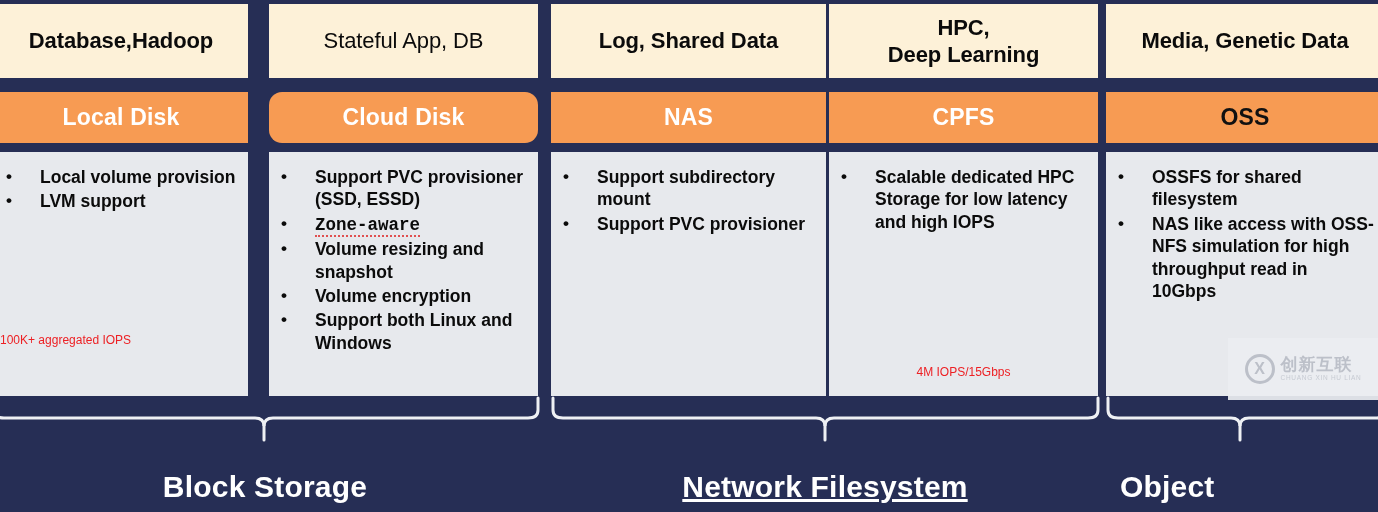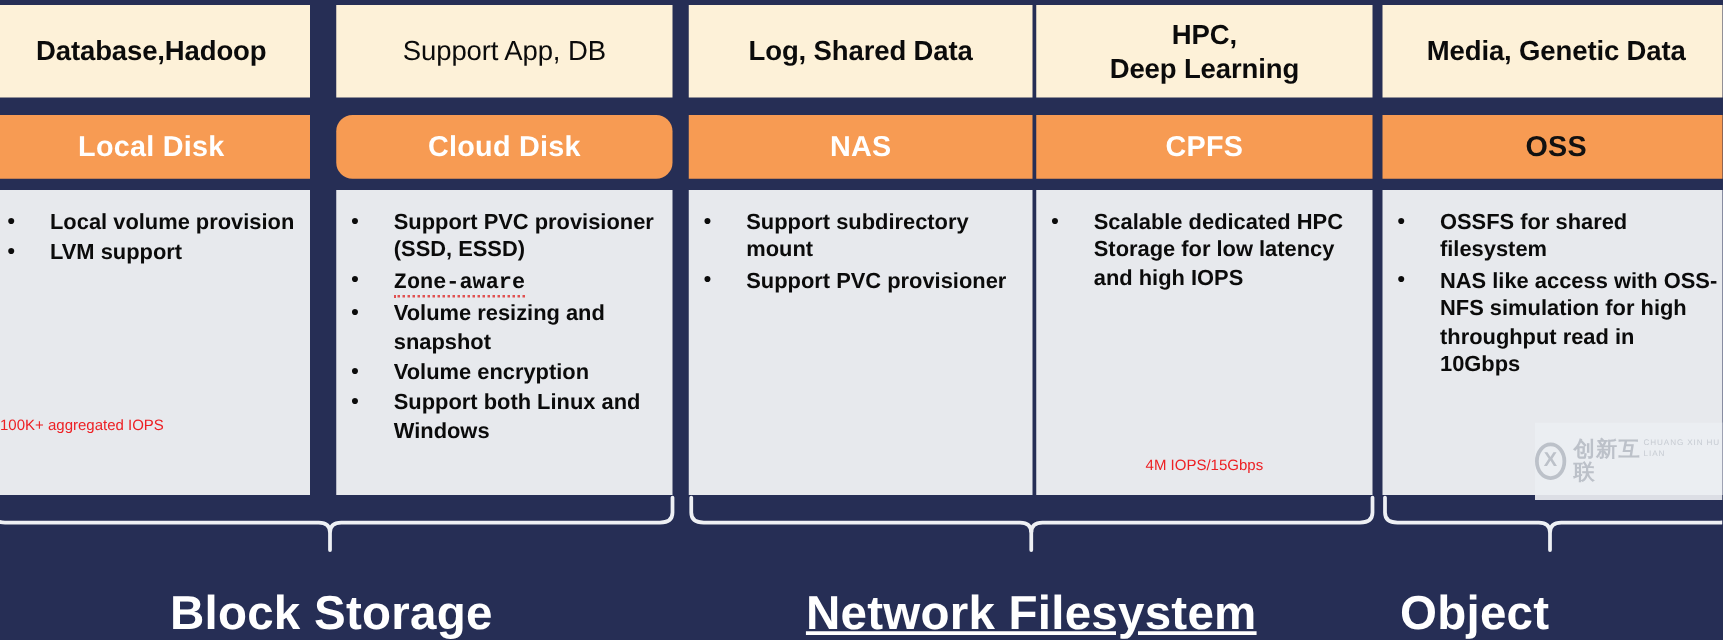--- a/index.html
+++ b/index.html
@@ -76,21 +76,21 @@
   .note.n0{left:6px;bottom:48px;}
   .note.n3{left:0;right:0;bottom:16px;text-align:center;white-space:normal;}
 
   
   .braceWrap{position:absolute;left:0;top:396px;width:1378px;height:50px;}
   .braceWrap svg{display:block;}
 
   
   .blabel{
     position:absolute;top:470px;
-    color:#ffffff;font-weight:700;font-size:38px;
+    color:#ffffff;font-weight:700;font-size:30px;
     text-align:center;white-space:nowrap;
     letter-spacing:.2px;
   }
   .blabel.b0{left:0;width:530px;}
   .blabel.b1{left:530px;width:590px;text-decoration:underline;}
   .blabel.b2{left:1120px;width:258px;text-align:left;padding-left:0px;}
 
   
   .wm{
     position:absolute;right:0;bottom:0;width:150px;height:62px;
@@ -99,21 +99,21 @@
     gap:6px;
     opacity:.92;
   }
   .wm .wmlogo{
     width:30px;height:30px;border-radius:50%;
     border:3px solid #b9bdc6;
     color:#b9bdc6;font-weight:700;font-size:16px;
     display:flex;align-items:center;justify-content:center;
     box-sizing:border-box;
   }
-  .wm .wmtxt{display:flex;flex-direction:row;align-items:flex-start;}
+  .wm .wmtxt{display:flex;flex-direction:column;align-items:flex-start;}
   .wm .wmcn{color:#b9bdc6;font-size:17px;font-weight:700;letter-spacing:1px;line-height:1.05;}
   .wm .wmpy{color:#c4c8d0;font-size:6.5px;letter-spacing:.7px;line-height:1.3;}
 </style>
 </head>
 <body>
 
 <div id="stage">
 
   <div class="col c0">
     <div class="hdr">
@@ -126,21 +126,21 @@
         <li><span class="bullet">•</span><span>Local volume provision</span></li>
         <li><span class="bullet">•</span><span>LVM support</span></li>
       </ul>
       <div class="note n0">
         <div>100K+ aggregated IOPS</div>
       </div>
     </div>
   </div>
 
   <div class="col c1">
-    <div class="hdr" style="font-weight:400">Support App, DB</div>
+    <div class="hdr" style="font-weight:400">Stateful App, DB</div>
     <div class="band" style="color: rgb(255, 255, 255); border-radius: 13px;">Cloud Disk</div>
     <div class="body">
       <ul class="blist">
         <li><span class="bullet">•</span><span>Support PVC provisioner (SSD, ESSD)</span></li>
         <li><span class="bullet">•</span><span class="squig">Zone-aware</span></li>
         <li><span class="bullet">•</span><span>Volume resizing and snapshot</span></li>
         <li><span class="bullet">•</span><span>Volume encryption</span></li>
         <li><span class="bullet">•</span><span>Support both Linux and Windows</span></li>
       </ul>
     </div>

